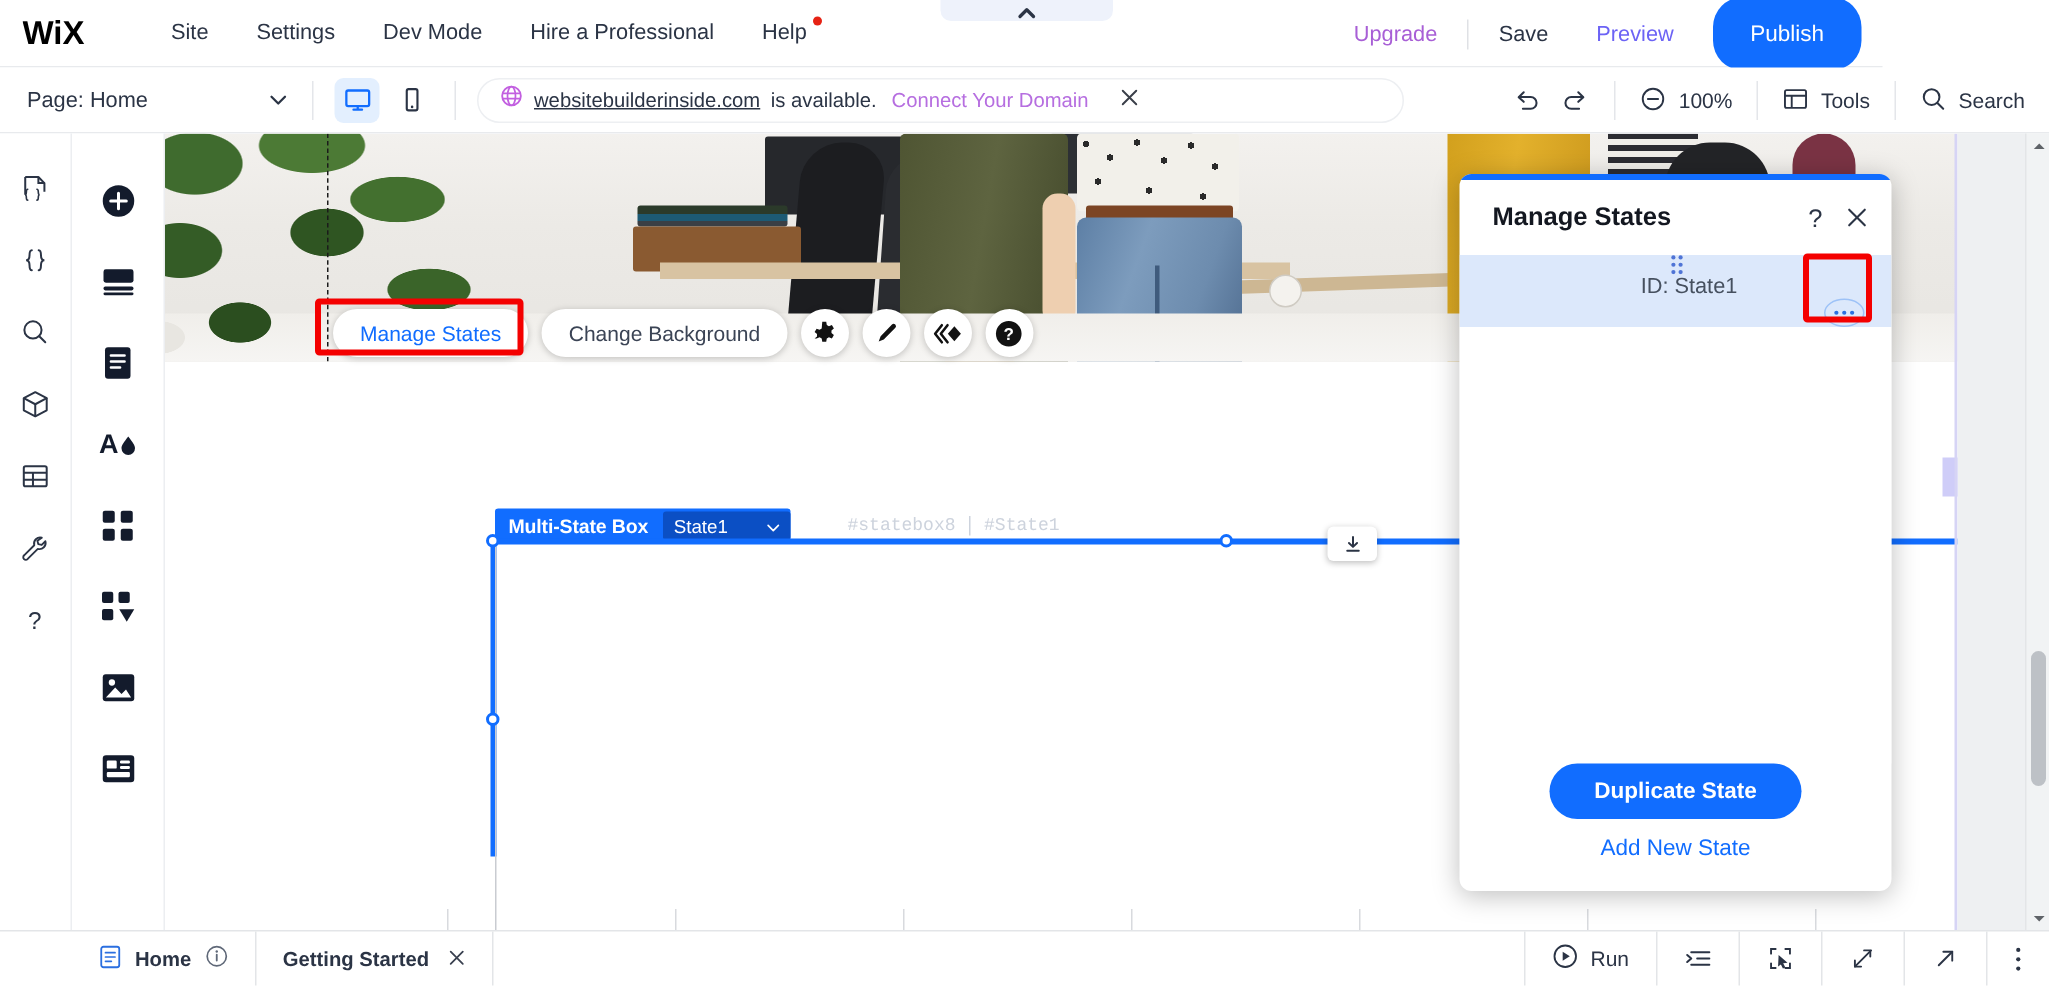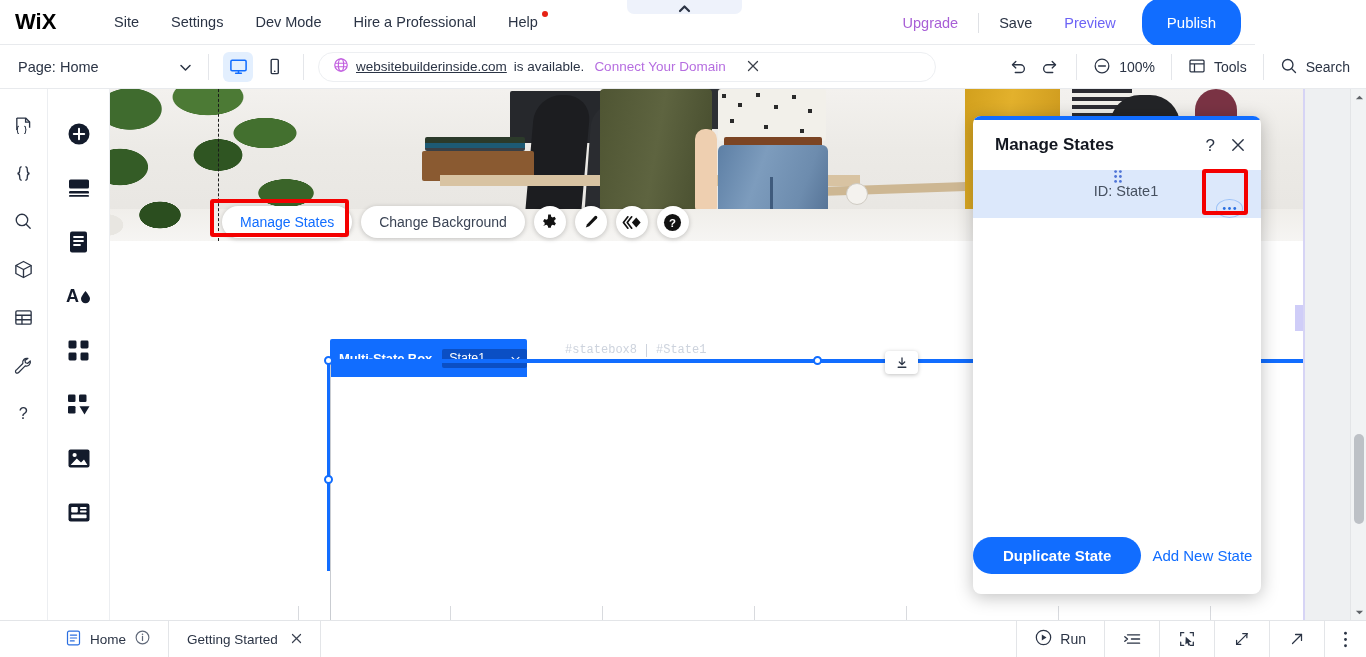--- a/index.html
+++ b/index.html
@@ -279,21 +279,21 @@
     box-shadow: 0 1px 5px rgba(0,0,0,.22); cursor: pointer;
   }
   .red-box-manage {
     position: absolute; left: 210px; top: 199px;
     width: 139px; height: 38px; border: 4px solid #f40000; border-radius: 3px;
     pointer-events: none; z-index: 40;
   }
 
   
   .msb-bar {
-    position: absolute; left: 220px; top: 250px; height: 38px;
+    position: absolute; left: 220px; top: 250px; height: 23px;
     display: flex; align-items: center; background: #116dff; color: #fff;
     padding-left: 9px; border-radius: 2px 2px 0 0;
   }
   .msb-title { font-size: 13px; font-weight: bold; white-space: nowrap; letter-spacing:-.1px;}
   .msb-select {
     margin-left: 10px; height: 19px; background: #0b4fc4; color: #fff;
     font-size: 12.5px; display: flex; align-items: center; gap: 26px;
     padding: 0 7px; border-radius: 2px; cursor: pointer;
   }
   .msb-ids {
@@ -371,41 +371,42 @@
     margin-left: auto; width: 27px; height: 27px; border-radius: 50%;
     border: 1px solid #9dc2f7; display: flex; align-items: center; justify-content: center;
     cursor: pointer; background: transparent;
   }
   .red-box-more {
     position: absolute; left: 1202px; top: 169px; width: 46px; height: 46px;
     border: 4px solid #f40000; border-radius: 3px; pointer-events: none; z-index: 45;
   }
   .ms-body { flex: 1; background: #fff; }
   .ms-foot {
-    padding-bottom: 20px; display: flex; flex-direction: row; align-items: center; gap: 11px;
+    padding-bottom: 20px; display: flex; flex-direction: column; align-items: center; gap: 11px;
   }
   .dup-btn {
     background: #116dff; color: #fff; border: none; border-radius: 19px;
     font-size: 15px; font-weight: bold; padding: 10px 30px; cursor: pointer;
     font-family: "Liberation Sans", sans-serif;
   }
   .add-link {
     color: #116dff; font-size: 15px; cursor: pointer; background: none; border: none;
     font-family: "Liberation Sans", sans-serif;
   }
 
   
   .bottombar {
     position: absolute; bottom: 0; left: 0; width: 1366px; height: 37px;
     background: #fff; border-top: 1px solid #e3e5e8; display: flex; align-items: center;
   }
   .bb-tab {
     display: flex; align-items: center; gap: 9px; height: 37px; padding: 0 18px;
     border-right: 1px solid #e3e5e8; font-size: 13.5px; color: #2b3445; cursor: pointer;
     white-space: nowrap;
+    font-weight: bold;
   }
   .bb-tab.home { padding-left: 16px; }
   .bb-close { cursor: pointer; font-size: 13px; color: #4a5260; margin-left: 4px; }
   .bottombar-right { margin-left: auto; display: flex; align-items: center; height: 37px; }
   .bb-btn {
     display: flex; align-items: center; justify-content: center; gap: 8px;
     height: 37px; padding: 0 18px; border-left: 1px solid #e3e5e8; cursor: pointer;
     font-size: 14px; color: #2b3445; white-space: nowrap;
   }
 </style>

